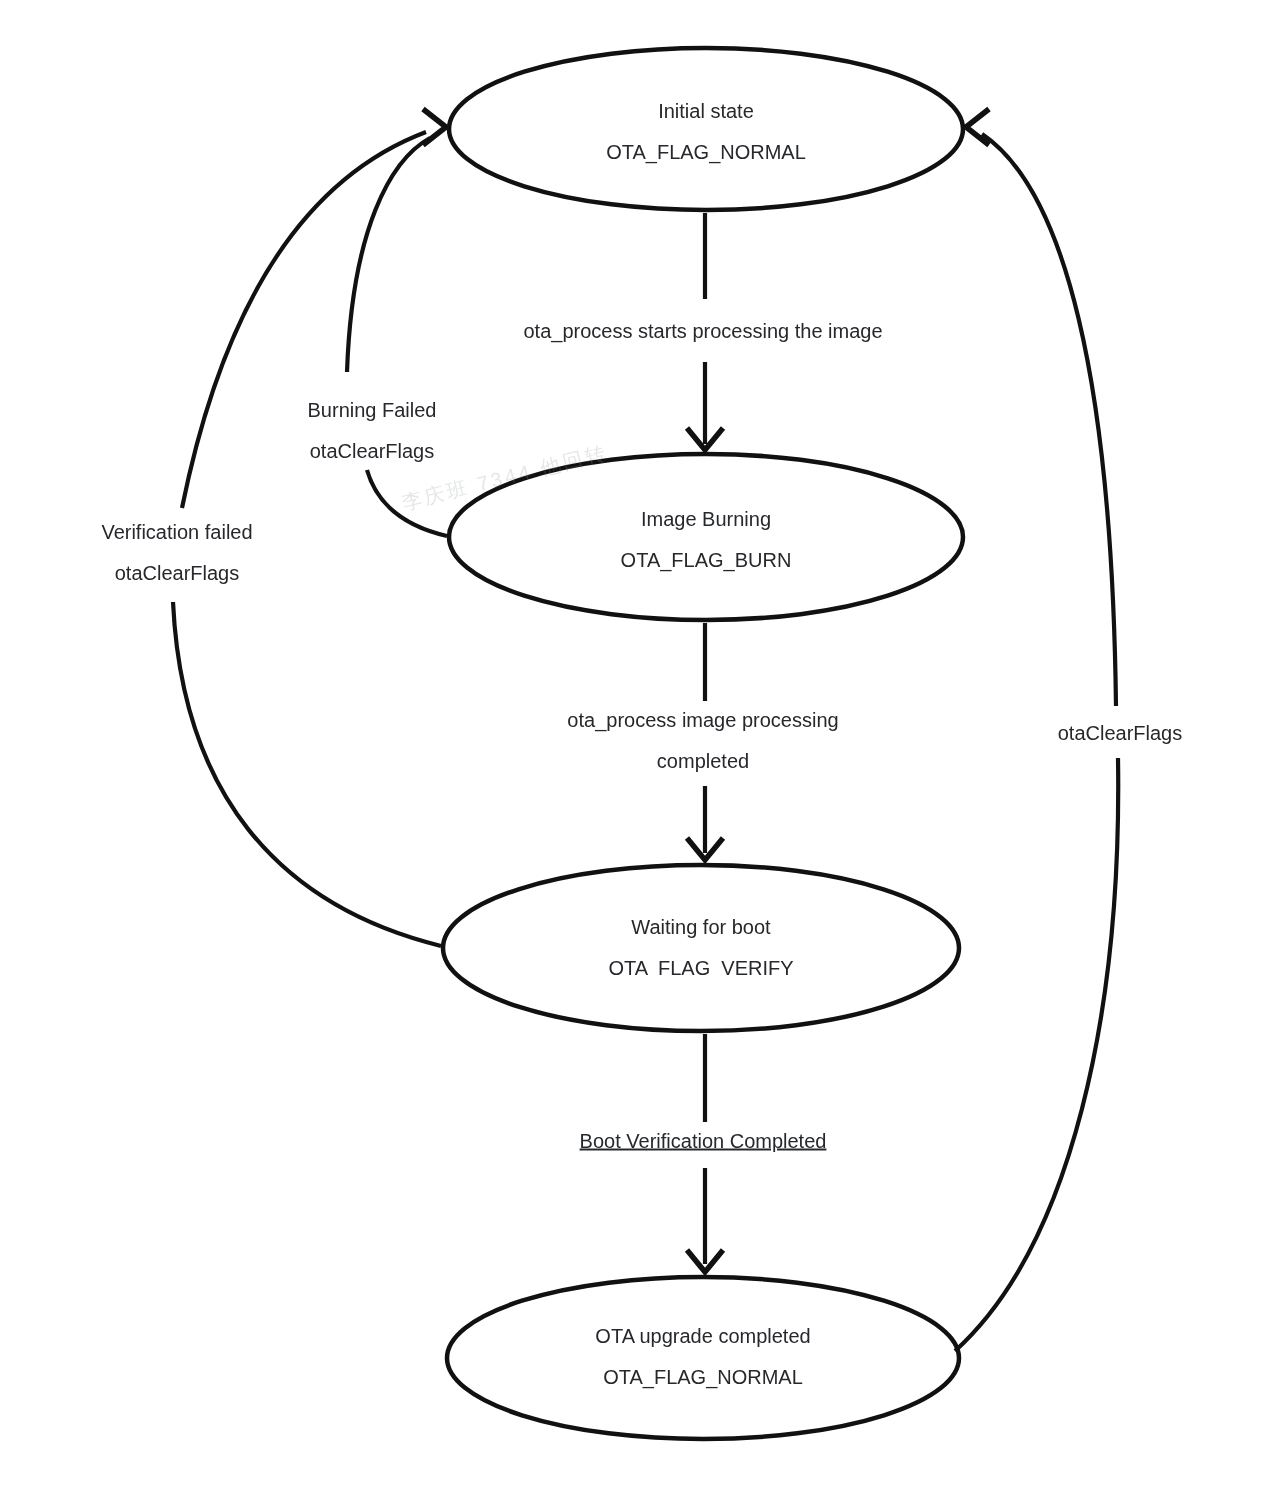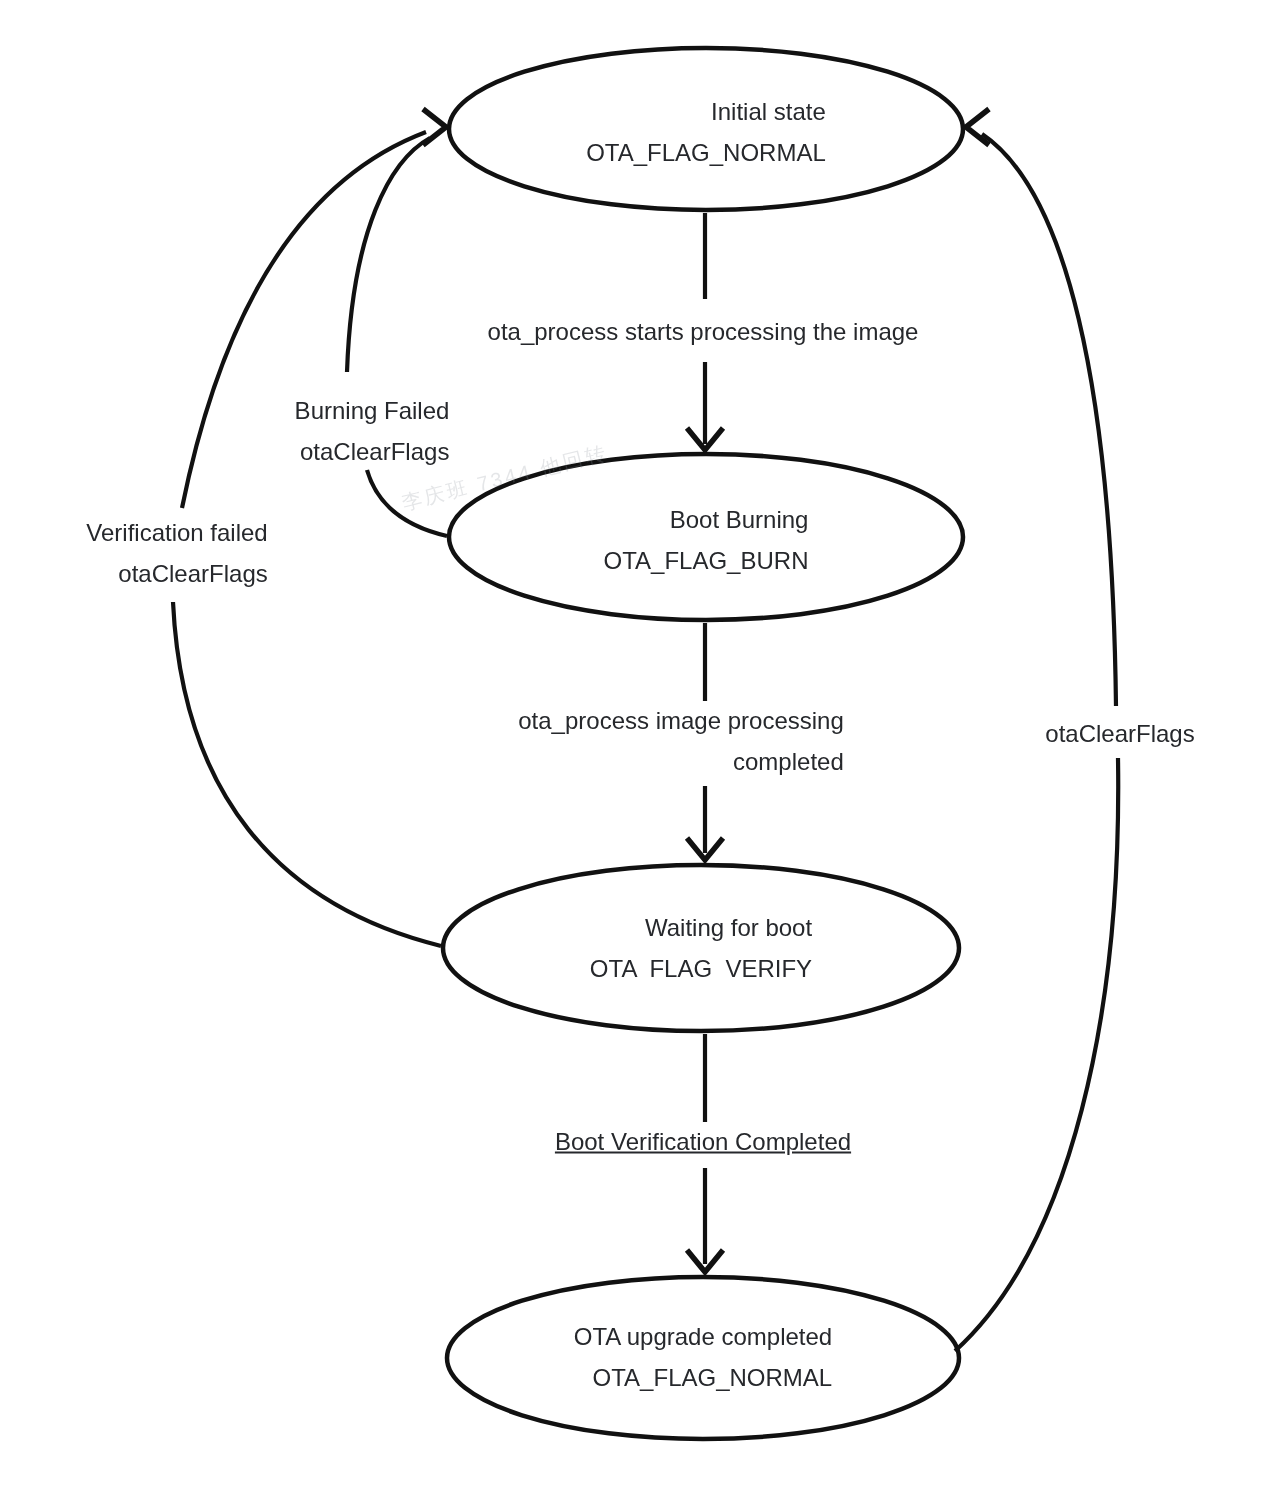--- a/index.html
+++ b/index.html
@@ -31,22 +31,22 @@
   .canvas .arrowhead {
     fill: none;
     stroke: #111111;
     stroke-width: 5.5;
     stroke-linecap: butt;
     stroke-linejoin: miter;
   }
   .label {
     position: absolute;
     transform: translate(-50%, -50%);
-    text-align: right;
-    font-size: 24px;
+    text-align: center;
+    font-size: 20px;
     line-height: 41px;
     white-space: nowrap;
   }
   .label .line { white-space: pre; display: block; }
   .watermark {
     position: absolute;
     transform: translate(-50%, -50%) rotate(-14deg);
     font-size: 20px;
     letter-spacing: 3px;
     color: #8a9099;
@@ -90,39 +90,39 @@
     <path class="edge-line" d="M 1118 758 C 1122 1010 1072 1245 955 1351"></path>
     <path class="arrowhead" d="M 989 109 L 966 127 L 989 145"></path>
   </svg>
 
   <div class="label" style="left:706px; top:132px;">
     <span class="line">Initial state</span>
     <span class="line">OTA_FLAG_NORMAL</span>
   </div>
 
   <div class="label" style="left:706px; top:540px;">
-    <span class="line">Boot Burning</span>
+    <span class="line">Image Burning</span>
     <span class="line">OTA_FLAG_BURN</span>
   </div>
 
   <div class="label" style="left:701px; top:948px;">
     <span class="line">Waiting for boot</span>
     <span class="line">OTA  FLAG  VERIFY</span>
   </div>
 
   <div class="label" style="left:703px; top:1357px;">
     <span class="line">OTA upgrade completed</span>
     <span class="line">OTA_FLAG_NORMAL</span>
   </div>
 
   <div class="label" style="left:703px; top:331px;">
     <span class="line">ota_process starts processing the image</span>
   </div>
 
-  <div class="label" style="left:681px; top:741px;">
+  <div class="label" style="left:703px; top:741px;">
     <span class="line">ota_process image processing</span>
     <span class="line">completed</span>
   </div>
 
   <div class="label" style="left:703px; top:1141px;text-decoration:underline;">
     <span class="line">Boot Verification Completed</span>
   </div>
 
   <div class="label" style="left:372px; top:431px;">
     <span class="line">Burning Failed</span>

